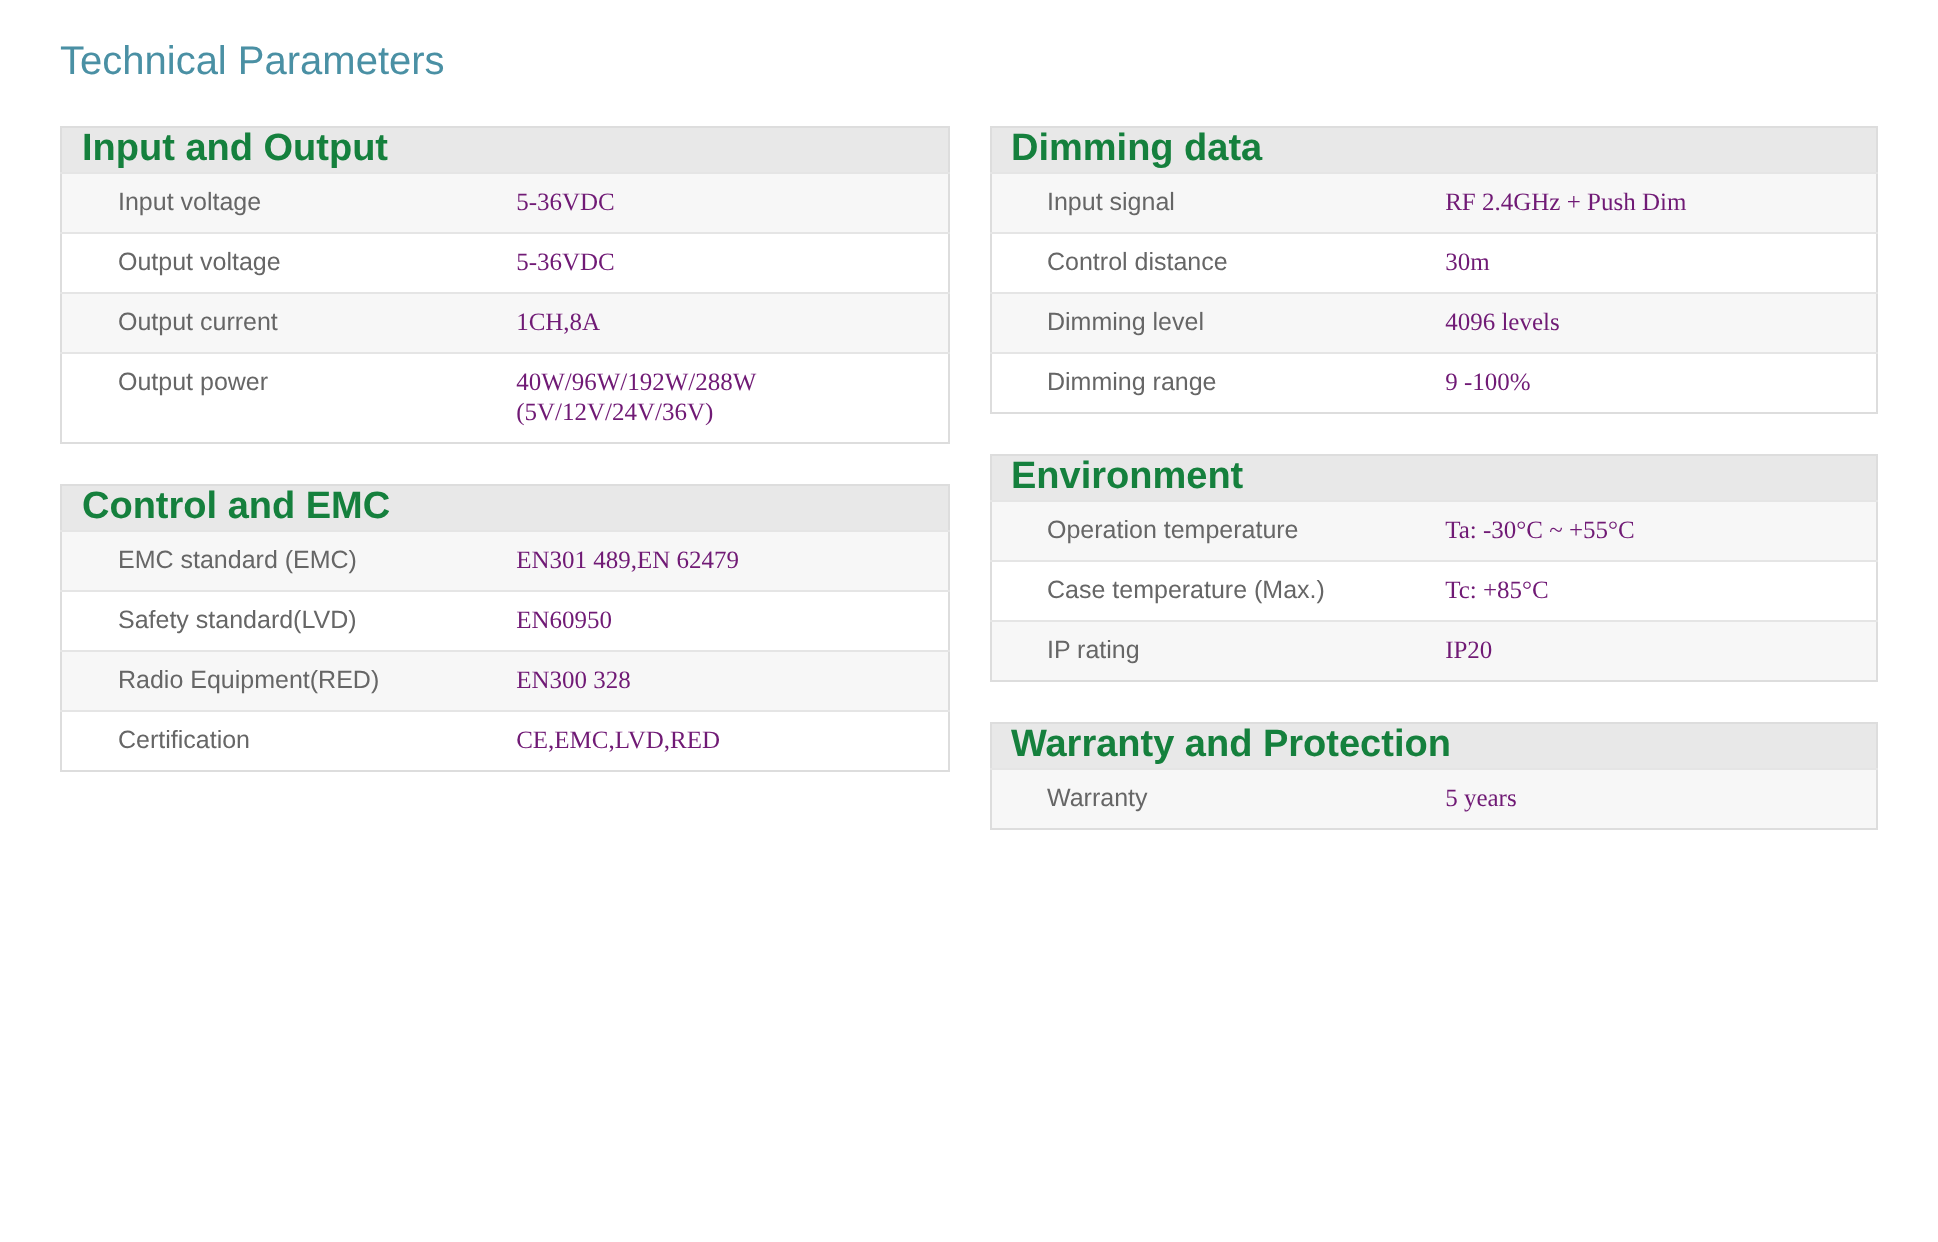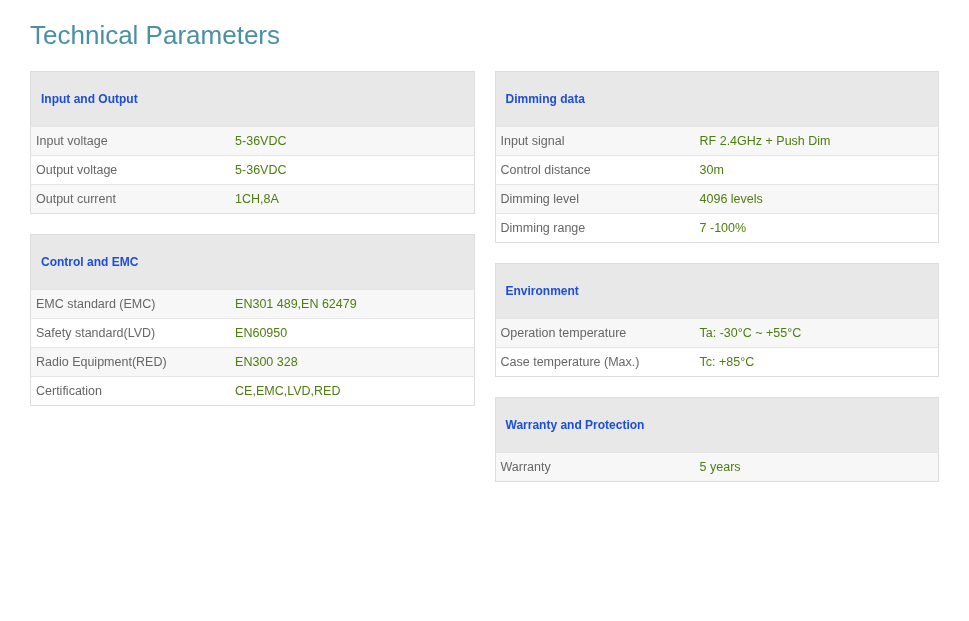--- a/index.html
+++ b/index.html
@@ -4,21 +4,21 @@
   <style>
     * { box-sizing: border-box; margin: 0; padding: 0; }
     body {
       font-family: Arial, sans-serif;
       background: #fff;
       color: #444;
       font-size: 13px;
       padding: 20px 30px;
     }
     h1 {
-      font-size: 26px;
+      font-size: 20px;
       font-weight: 400;
       color: #4a90a4;
       margin-bottom: 20px;
     }
     .layout {
       display: flex;
       gap: 20px;
     }
     .col {
       flex: 1;
@@ -27,46 +27,47 @@
       gap: 20px;
     }
     .table-block {
       border: 1px solid #ddd;
       border-collapse: collapse;
       width: 100%;
     }
     .table-block thead tr th {
       background: #e8e8e8;
       text-align: left;
-      padding: 20px 10px;
+      padding: 0 10px;
       font-weight: 600;
-      font-size: 12px;
-      color: #1d4ed8;
+      font-size: 19px;
+      color: #15803d;
     }
     .table-block tbody tr {
       border-top: 1px solid #e5e5e5;
     }
     .table-block tbody tr:nth-child(odd) {
       background: #f7f7f7;
     }
     .table-block tbody tr:nth-child(even) {
       background: #fff;
     }
     .table-block tbody td {
-      padding: 7px 5px;
+      padding: 7px 28px;
       vertical-align: top;
       color: #555;
       font-size: 12.5px;
     }
     .table-block tbody td:first-child {
       width: 45%;
       color: #666;
     }
     .table-block tbody td:last-child {
-      color: #4d7c0f;
+      color: #701a75;
+      font-family: Liberation Serif, serif;
     }
   </style>
 </head>
 <body>
 
 <h1>Technical Parameters</h1>
 
 <div class="layout">
 
   <div class="col">
@@ -82,20 +83,24 @@
             <td>Input voltage</td>
             <td>5-36VDC</td>
           </tr>
           <tr>
             <td>Output voltage</td>
             <td>5-36VDC</td>
           </tr>
           <tr>
             <td>Output current</td>
             <td>1CH,8A</td>
+          </tr>
+          <tr>
+            <td>Output power</td>
+            <td>40W/96W/192W/288W<br>(5V/12V/24V/36V)</td>
           </tr>
         </tbody>
     </table>
 
     <table class="table-block">
       <thead>
         <tr>
           <th colspan="2">Control and EMC</th>
         </tr>
       </thead>
@@ -136,39 +141,43 @@
           <tr>
             <td>Control distance</td>
             <td>30m</td>
           </tr>
           <tr>
             <td>Dimming level</td>
             <td>4096 levels</td>
           </tr>
           <tr>
             <td>Dimming range</td>
-            <td>7 -100%</td>
+            <td>9 -100%</td>
           </tr>
         </tbody>
     </table>
 
     <table class="table-block">
       <thead>
         <tr>
           <th colspan="2">Environment</th>
         </tr>
       </thead>
       <tbody id="environment-body">
           <tr>
             <td>Operation temperature</td>
             <td>Ta: -30°C ~ +55°C</td>
           </tr>
           <tr>
             <td>Case temperature (Max.)</td>
             <td>Tc: +85°C</td>
+          </tr>
+          <tr>
+            <td>IP rating</td>
+            <td>IP20</td>
           </tr>
         </tbody>
     </table>
 
     <table class="table-block">
       <thead>
         <tr>
           <th colspan="2">Warranty and Protection</th>
         </tr>
       </thead>

